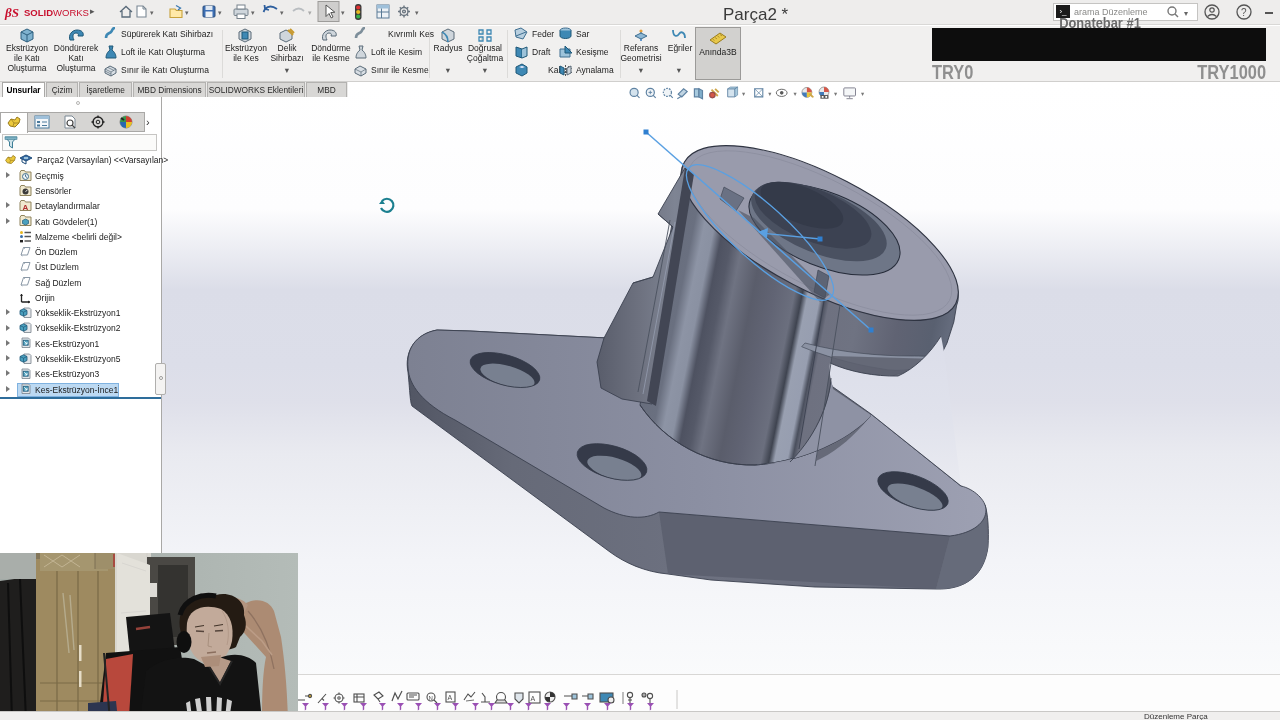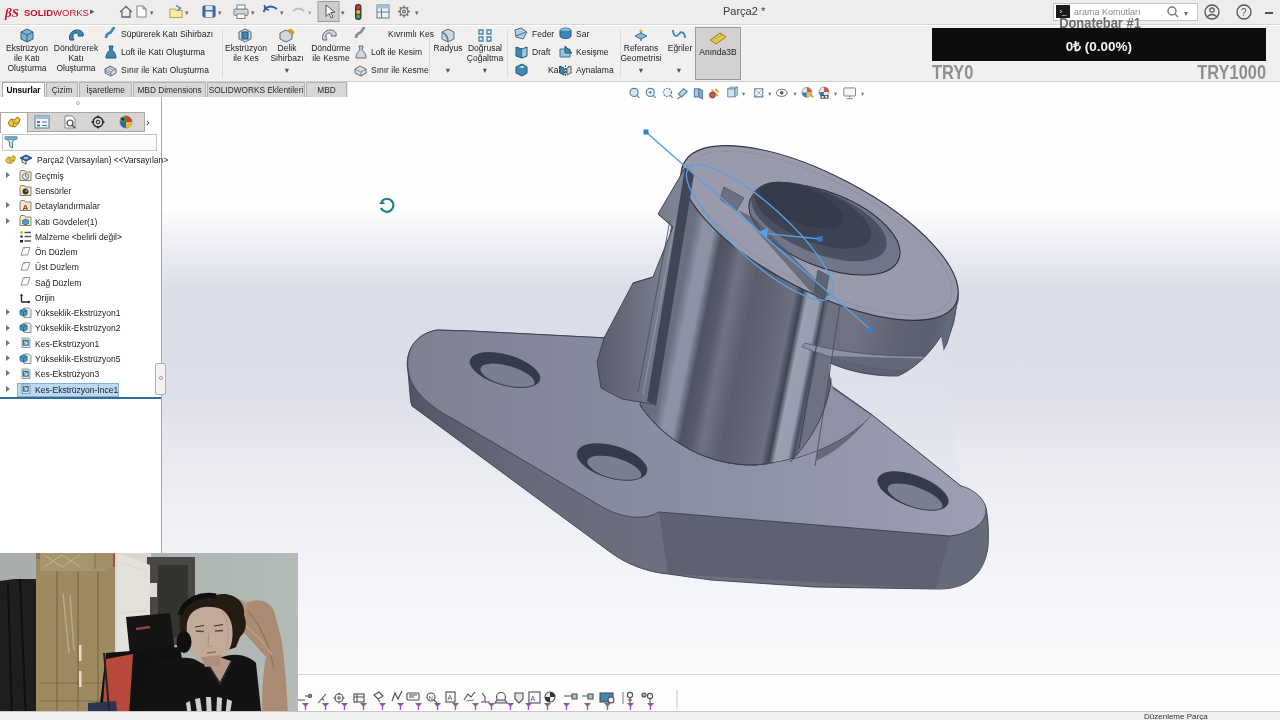--- a/index.html
+++ b/index.html
@@ -77,25 +77,25 @@
         <line x1="265" y1="12" x2="277" y2="12" stroke="#5a7a96"></line>
       </g>
 
     <g fill="none" stroke="#6b7680" stroke-width="1.4">
         <circle cx="292" cy="11.5" r="4"></circle>
         <circle cx="292" cy="11.5" r="1.4"></circle>
         <path d="M292 5.5 v2.4 M292 15.1 v2.4 M286 11.5 h2.4 M295.6 11.5 h2.4 M287.8 7.3 l1.7 1.7 M294.5 14 l1.7 1.7 M296.2 7.3 l-1.7 1.7 M289.5 14 l-1.7 1.7"></path>
       </g>
     <text x="303" y="15" font-size="7" fill="#666">▾</text>
   </svg>
-  <div class="abs" style="left:723px;top:5px;font-size:11px;color:#3a3a3a;">Parça2 *</div>
+  <div class="abs" style="left:723px;top:5px;font-size:17px;color:#3a3a3a;">Parça2 *</div>
 
   <div class="abs" style="left:1053px;top:3px;width:145px;height:18px;background:#fff;border:1px solid #c5c4c2;"></div>
   <div class="abs" style="left:1056px;top:5px;width:14px;height:13px;background:#1b1b1b;color:#fff;font-size:8px;line-height:13px;text-align:center;">›_</div>
-  <div class="abs" style="left:1074px;top:7px;font-size:9px;color:#8a8a88;">arama Komutları</div>
+  <div class="abs" style="left:1074px;top:7px;font-size:9px;color:#8a8a88;">arama Düzenleme</div>
   <svg class="abs" style="left:1164px;top:5px;" width="30" height="15" viewBox="0 0 30 15">
       <circle cx="8" cy="6" r="4" fill="none" stroke="#777" stroke-width="1.4"></circle>
       <line x1="11" y1="9" x2="14" y2="12" stroke="#777" stroke-width="1.4"></line>
       <text x="20" y="11" font-size="8" fill="#666">▾</text>
     </svg>
   <svg class="abs" style="left:1203px;top:4px;" width="70" height="17" viewBox="0 0 70 17">
     <circle cx="9" cy="8" r="7" fill="none" stroke="#555" stroke-width="1.3"></circle>
       <circle cx="9" cy="6" r="2.2" fill="none" stroke="#555" stroke-width="1.2"></circle>
       <path d="M4.5 12.5 q4.5 -4 9 0" fill="none" stroke="#555" stroke-width="1.2"></path>
     <circle cx="41" cy="8" r="7" fill="none" stroke="#555" stroke-width="1.3"></circle>
@@ -226,21 +226,20 @@
     <div class="abs" style="left:695px;top:27px;width:46px;height:53px;background:#d2d1cf;border:1px solid #9b9a98;"></div>
     <svg class="abs" style="left:708px;top:31px" width="20" height="14" viewBox="0 0 20 14">
         <path d="M2 9 L12 2 L18 6 L8 13 Z" fill="#e8c84a" stroke="#9a7c1e"></path>
         <path d="M4.5 8 l2 1.4 M7 6.5 l2 1.4 M9.5 5 l2 1.4 M12 3.5 l2 1.4" stroke="#9a7c1e" stroke-width=".7"></path>
       </svg>
     <div class="rl" style="left:694px;top:48px;width:48px;">Anında3B</div>
   </div>
 
   <div class="abs" style="left:1000px;top:15px;width:200px;text-align:center;font-size:14px;font-weight:bold;color:#6a6a6a;text-shadow:0 1px 0 #fff;transform:scaleX(.92);transform-origin:50% 0;">Donatebar #1</div>
   <div class="abs" style="left:932px;top:28px;width:334px;height:33px;background:#0d0d0d;"></div>
-  <div class="abs" style="left:932px;top:37px;width:334px;text-align:center;font-size:13.5px;font-weight:bold;color:#f2f2f2;">0₺ (0.00%)</div>
   <div class="abs" style="left:932px;top:61px;font-size:20px;font-weight:bold;color:#8f8f8f;transform:scaleX(.82);transform-origin:0 0;">TRY0</div>
   <div class="abs" style="left:1100px;top:61px;width:166px;text-align:right;font-size:20px;font-weight:bold;color:#8f8f8f;transform:scaleX(.82);transform-origin:100% 0;">TRY1000</div>
 
   <div class="abs" id="tabrow" style="z-index:5;left:0;top:82px;width:348px;height:15px;background:#ebeae9;"></div>
   <div id="tabs">
     <div class="tab" style="left:2px;width:43px;background:#fff;border-color:#a9a8a6;font-weight:bold;color:#000;">Unsurlar</div>
     <div class="tab" style="left:46px;width:32px;">Çizim</div>
     <div class="tab" style="left:79px;width:53px;">İşaretleme</div>
     <div class="tab" style="left:133px;width:73px;">MBD Dimensions</div>
     <div class="tab" style="left:207px;width:98px;">SOLIDWORKS Eklentileri</div>

